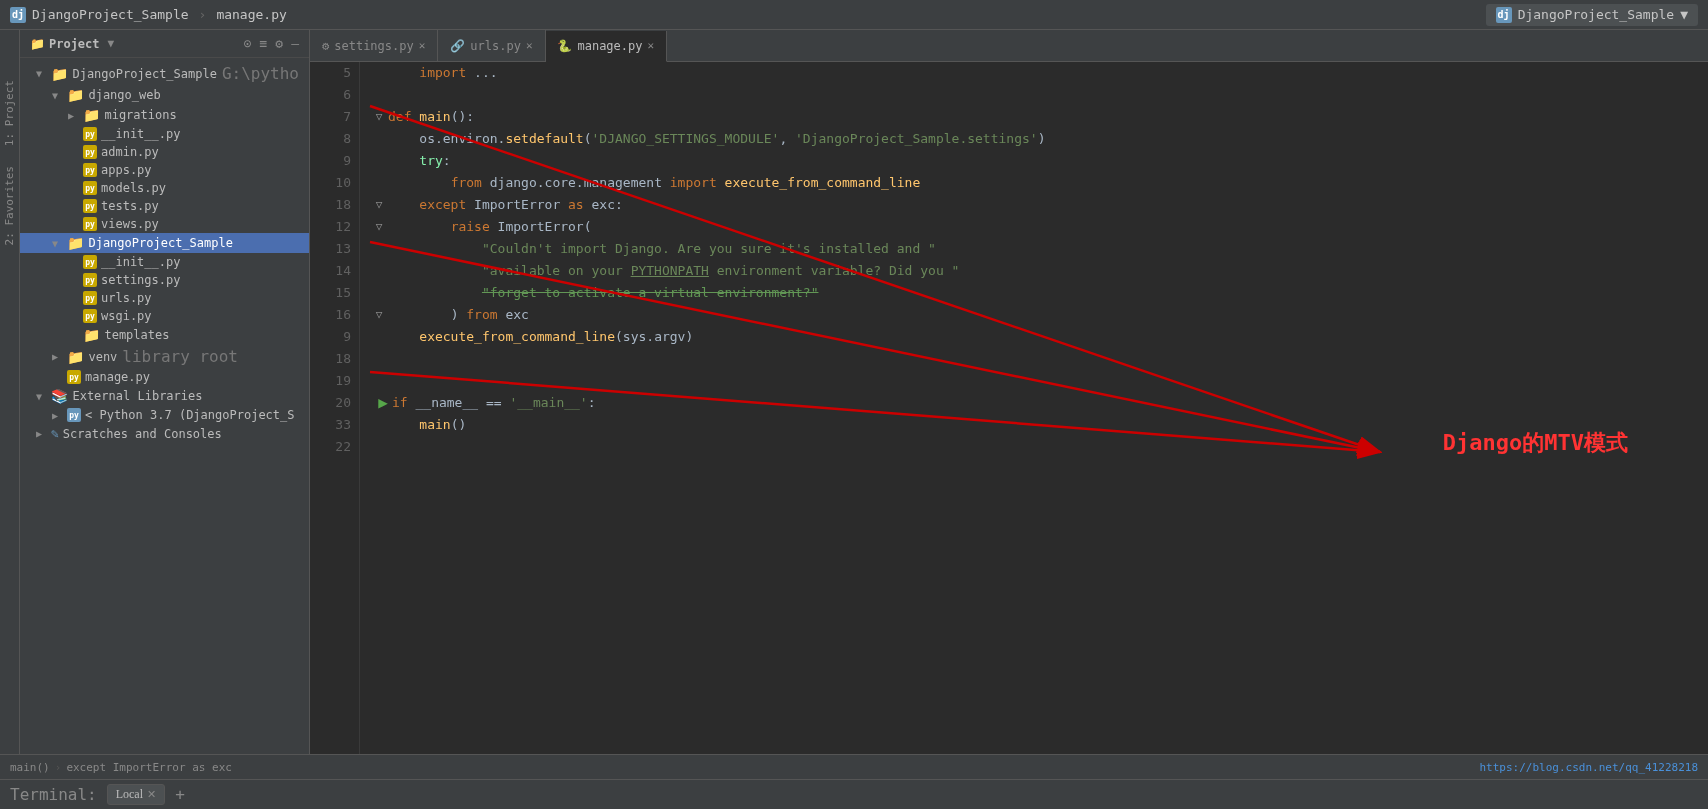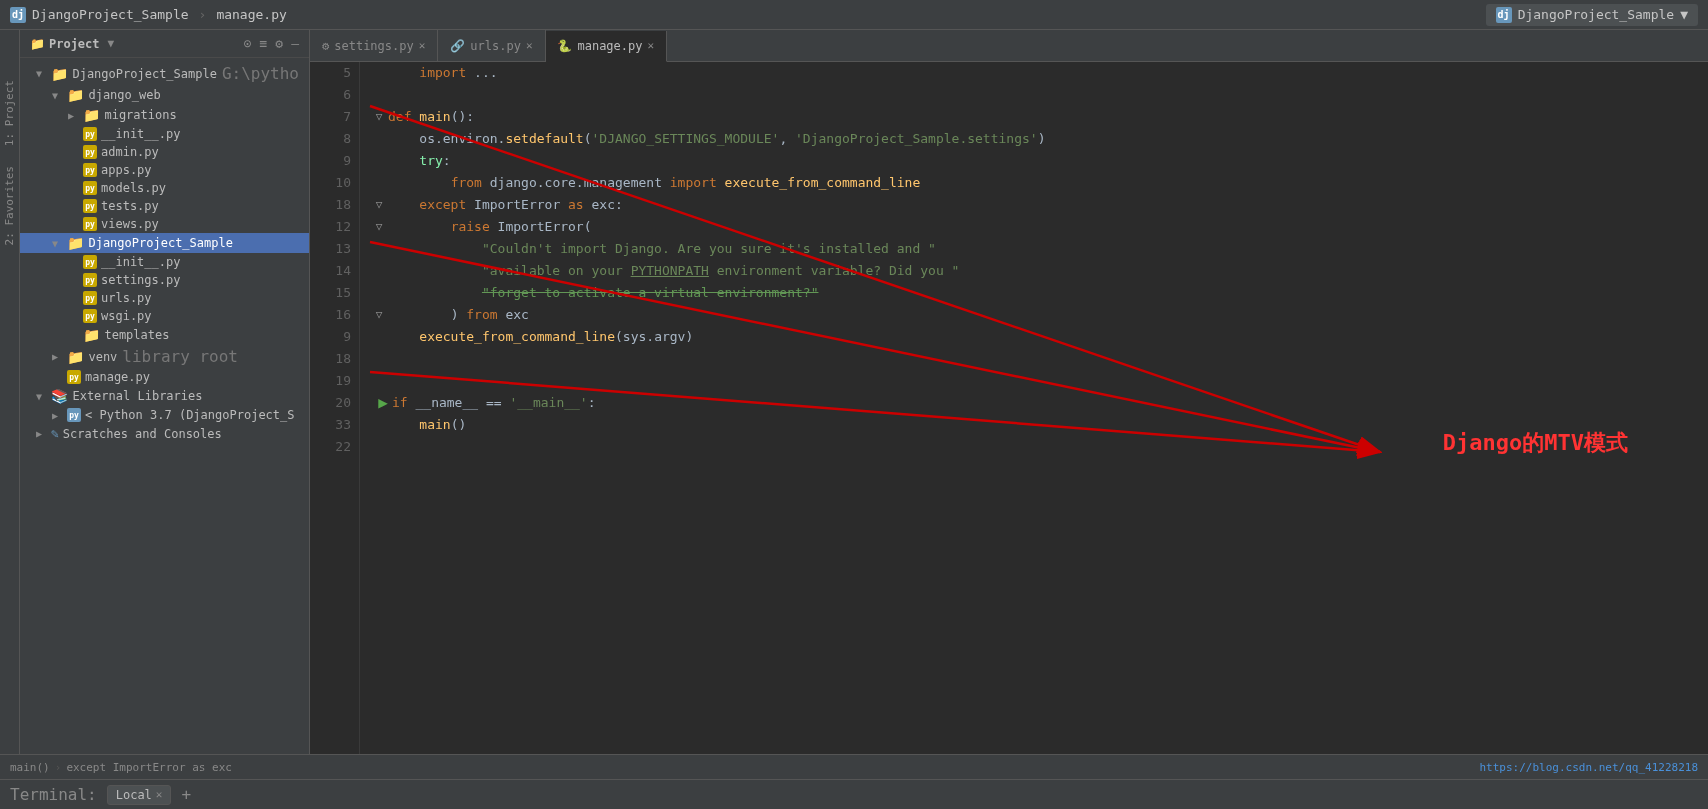--- a/index.html
+++ b/index.html
@@ -288,20 +288,21 @@
     .terminal-label { color: #888; font-size: 16px; }
     .terminal-tab {
       display: flex;
       align-items: center;
       gap: 4px;
       padding: 2px 8px;
       border: 1px solid #555;
       border-radius: 3px;
       background: #4c5052;
       cursor: pointer;
+      font-family: Liberation Serif, serif;
     }
     .terminal-tab-name { color: #bbb; font-size: 12px; }
     .terminal-close { color: #888; font-size: 11px; }
     .plus-btn { color: #888; font-size: 16px; cursor: pointer; }
 
     .csdn-link {
       color: #4a90d9;
       font-size: 11px;
     }
 

